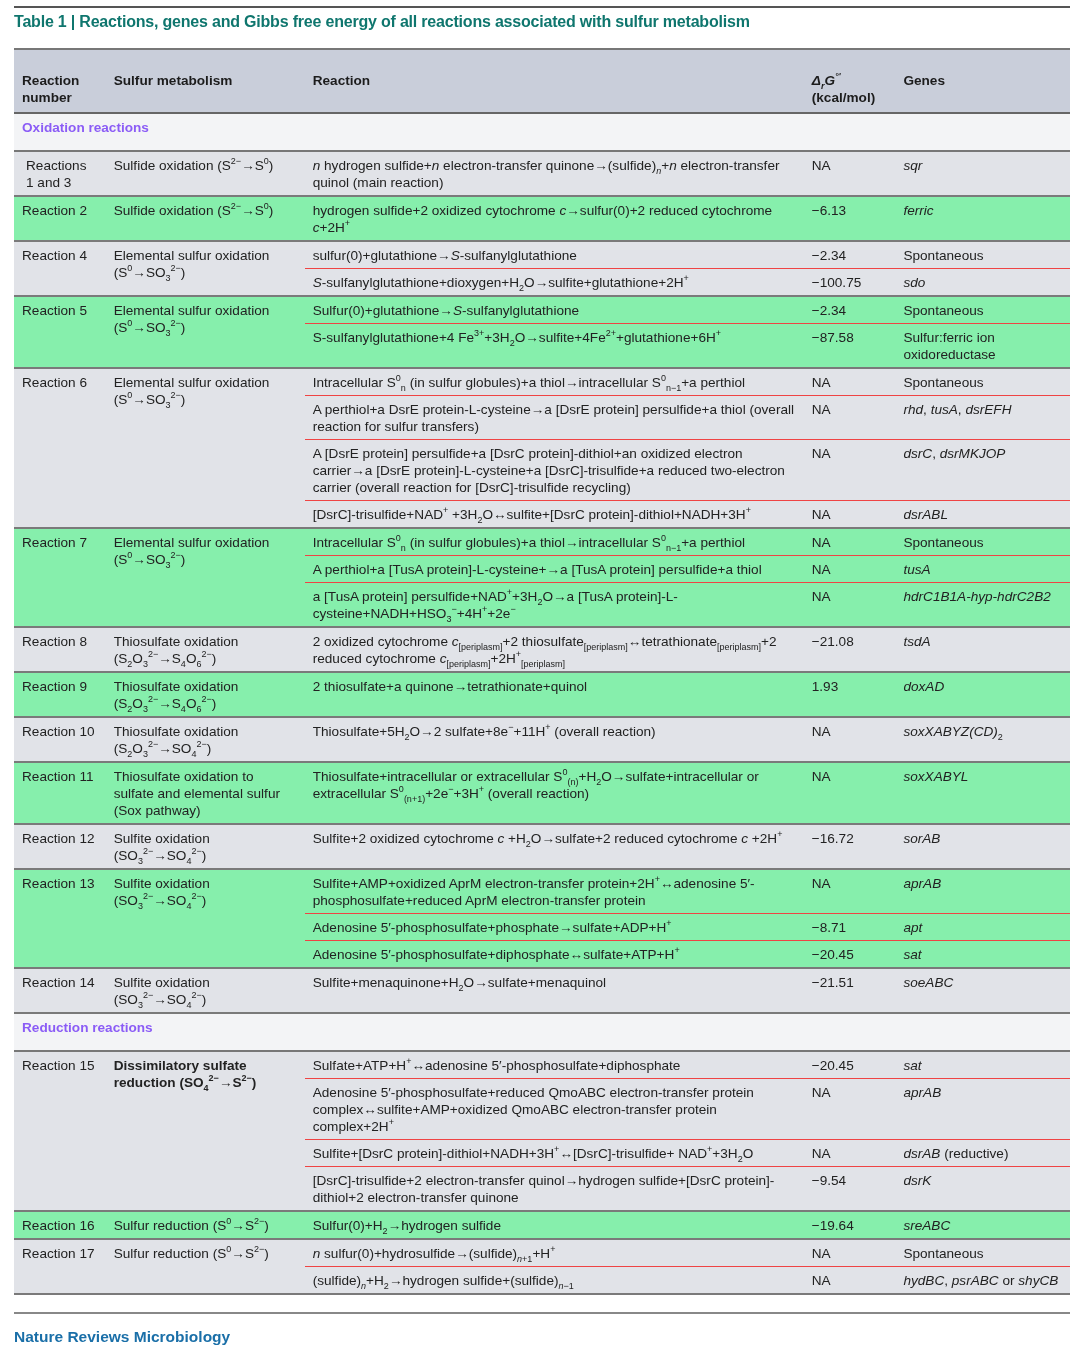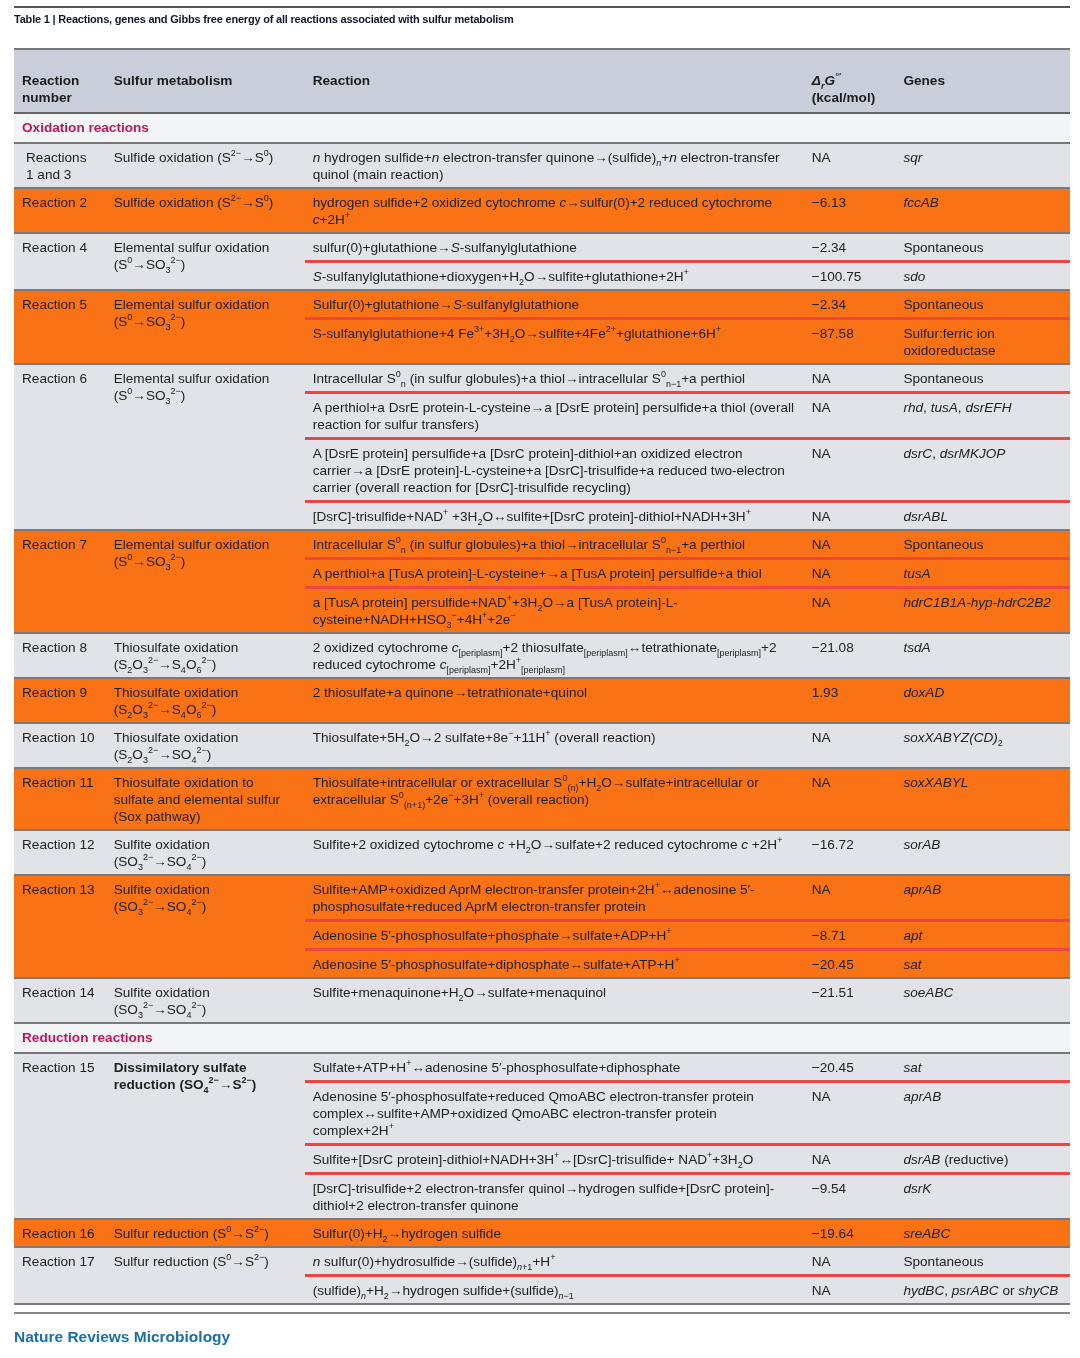--- a/index.html
+++ b/index.html
@@ -1,27 +1,27 @@
 <!DOCTYPE html>
 <html><head>
 <meta charset="utf-8">
 <style>
   html, body { margin: 0; padding: 0; background: #ffffff; }
   body { width: 1080px; height: 1358px; position: relative; overflow: hidden;
          font-family: "Liberation Sans", "DejaVu Sans", sans-serif; color: #222; }
   .top-rule { position: absolute; left: 14px; right: 10px; top: 6px; height: 2px; background: #555; }
-  .title { position: absolute; left: 14px; top: 13px; font-size: 11px; font-weight: bold; color: #0f172a; letter-spacing: -0.2px; white-space: nowrap; }
+  .title { position: absolute; left: 14px; top: 13px; font-size: 16px; font-weight: bold; color: #0f766e; letter-spacing: -0.2px; white-space: nowrap; }
   table.main { position: absolute; left: 14px; top: 48px; width: 1056px; border-collapse: collapse; font-size: 13.6px; line-height: 17px; }
   table.main td, table.main th { vertical-align: top; text-align: left; padding: 5px 8px 4px 8px; }
   table.main thead th { background: #c9ceda; font-weight: bold; color: #1c1c1c; padding-top: 22px; padding-bottom: 6px; border-top: 2px solid #777; border-bottom: 2px solid #666; }
-  tr.section td { font-weight: bold; padding-top: 5px; padding-bottom: 6px; background: #f3f4f6; border-bottom: 2px solid #777; color:#be185d; }
+  tr.section td { font-weight: bold; padding-top: 5px; padding-bottom: 14px; background: #f3f4f6; border-bottom: 2px solid #777; color:#8b5cf6; }
   tr.group-a td { background: #e1e3e8; }
-  tr.group-b td { background: #f97316; }
+  tr.group-b td { background: #86efac; }
   tr.grp-end td { border-bottom: 2px solid #7a7a7a; }
-  td.sub-sep { border-top: 3px solid #ef4444; margin-left: 12px; }
+  td.sub-sep { border-top: 1px solid #ef4444; margin-left: 12px; }
   .col-num { width: 76px; }
   .col-met { width: 185px; }
   .col-rxn { width: 486px; }
   .col-dg  { width: 76px; }
   .col-gen { width: 160px; }
   i, em { }
   sub, sup { font-size: 9px; line-height: 0; }
   .bottom-rule { position: absolute; left: 14px; right: 10px; top: 1312px; height: 2px; background: #888; }
   .journal { position: absolute; left: 14px; top: 1328px; font-size: 15.5px; font-weight: bold; color: #1a6fa8; }
 </style>
@@ -50,21 +50,21 @@
         <td class="grp-cell" style="border-bottom: 2px solid rgb(122, 122, 122);">Sulfide oxidation (S<sup>2−</sup>→S<sup>0</sup>)</td>
         <td><i>n</i> hydrogen sulfide+<i>n</i> electron-transfer quinone→(sulfide)<sub><i>n</i></sub>+<i>n</i> electron-transfer quinol (main reaction)</td>
         <td>NA</td>
         <td><i>sqr</i></td>
       </tr>
       <tr class="group-b grp-end">
         <td class="grp-cell" style="border-bottom: 2px solid rgb(122, 122, 122);">Reaction 2</td>
         <td class="grp-cell" style="border-bottom: 2px solid rgb(122, 122, 122);">Sulfide oxidation (S<sup>2−</sup>→S<sup>0</sup>)</td>
         <td>hydrogen sulfide+2 oxidized cytochrome <i>c</i>→sulfur(0)+2 reduced cytochrome <i>c</i>+2H<sup>+</sup></td>
         <td>−6.13</td>
-        <td><i>fccAB</i></td>
+        <td><i>ferric</i></td>
       </tr>
       <tr class="group-a">
         <td rowspan="2" class="grp-cell" style="border-bottom: 2px solid rgb(122, 122, 122);">Reaction 4</td>
         <td rowspan="2" class="grp-cell" style="border-bottom: 2px solid rgb(122, 122, 122);">Elemental sulfur oxidation (S<sup>0</sup>→SO<sub>3</sub><sup>2−</sup>)</td>
         <td>sulfur(0)+glutathione→<i>S</i>-sulfanylglutathione</td>
         <td>−2.34</td>
         <td>Spontaneous</td>
       </tr>
       <tr class="group-a grp-end">
         <td class="sub-sep"><i>S</i>-sulfanylglutathione+dioxygen+H<sub>2</sub>O→sulfite+glutathione+2H<sup>+</sup></td>

